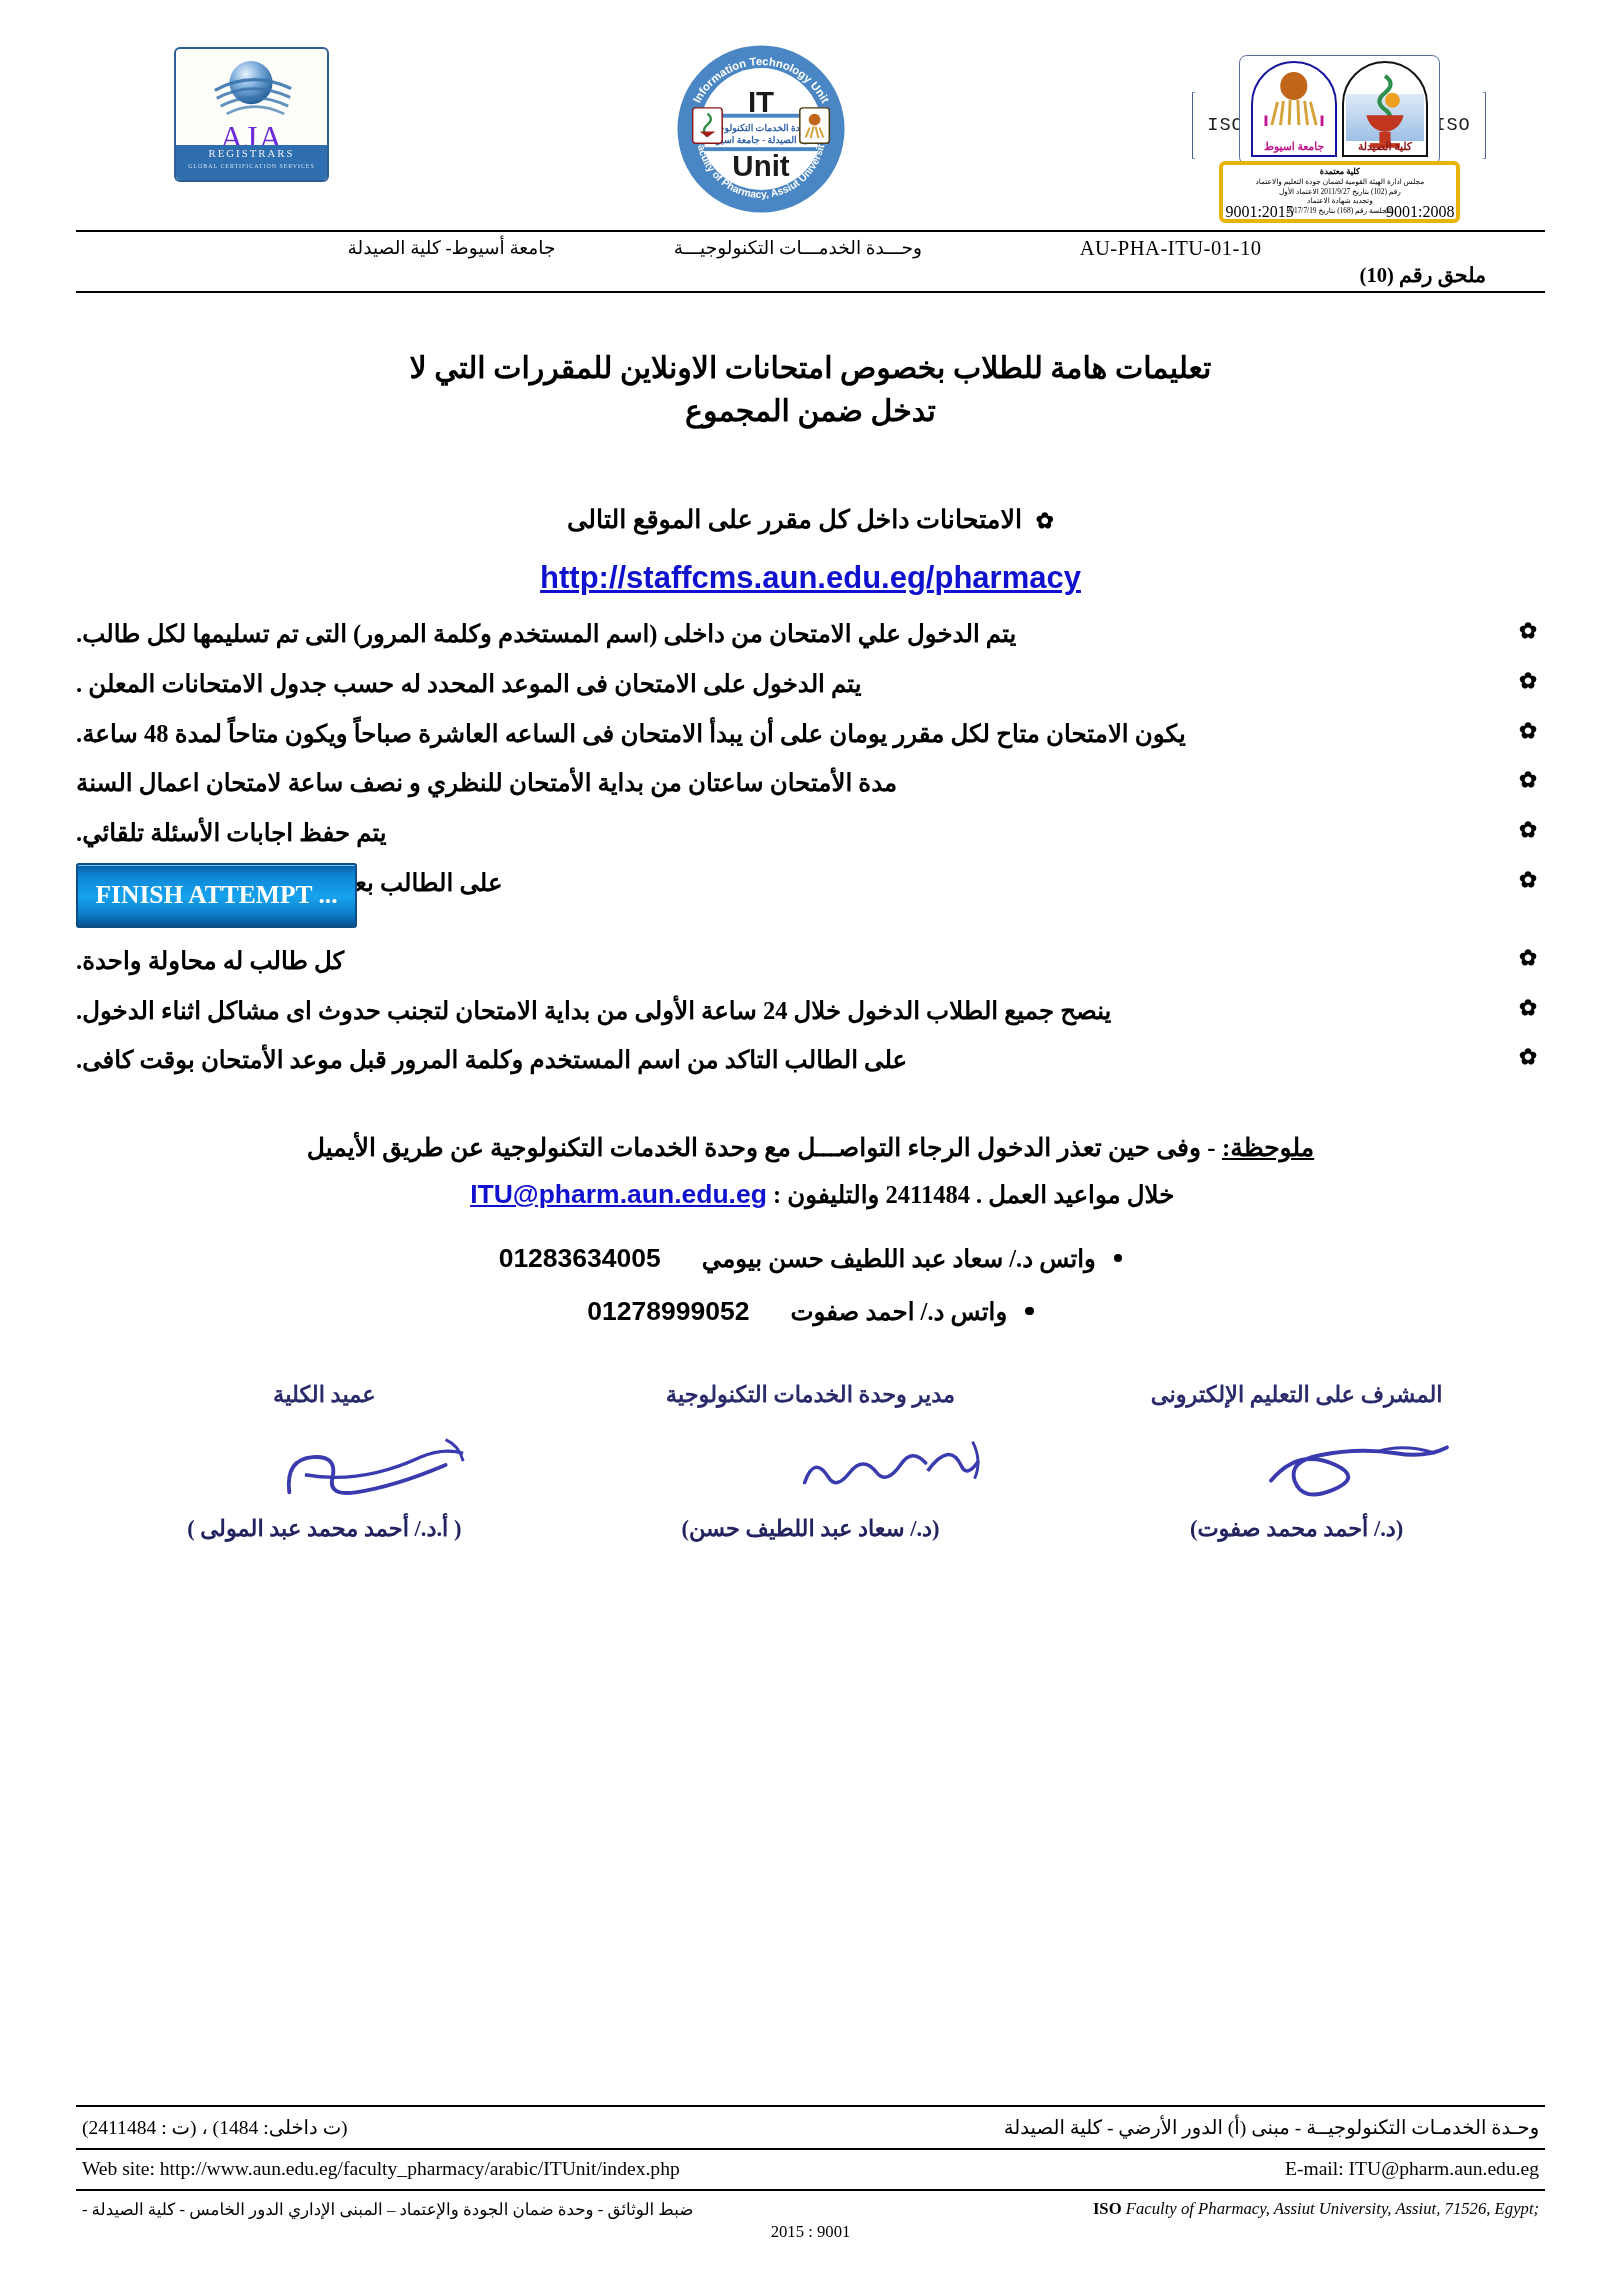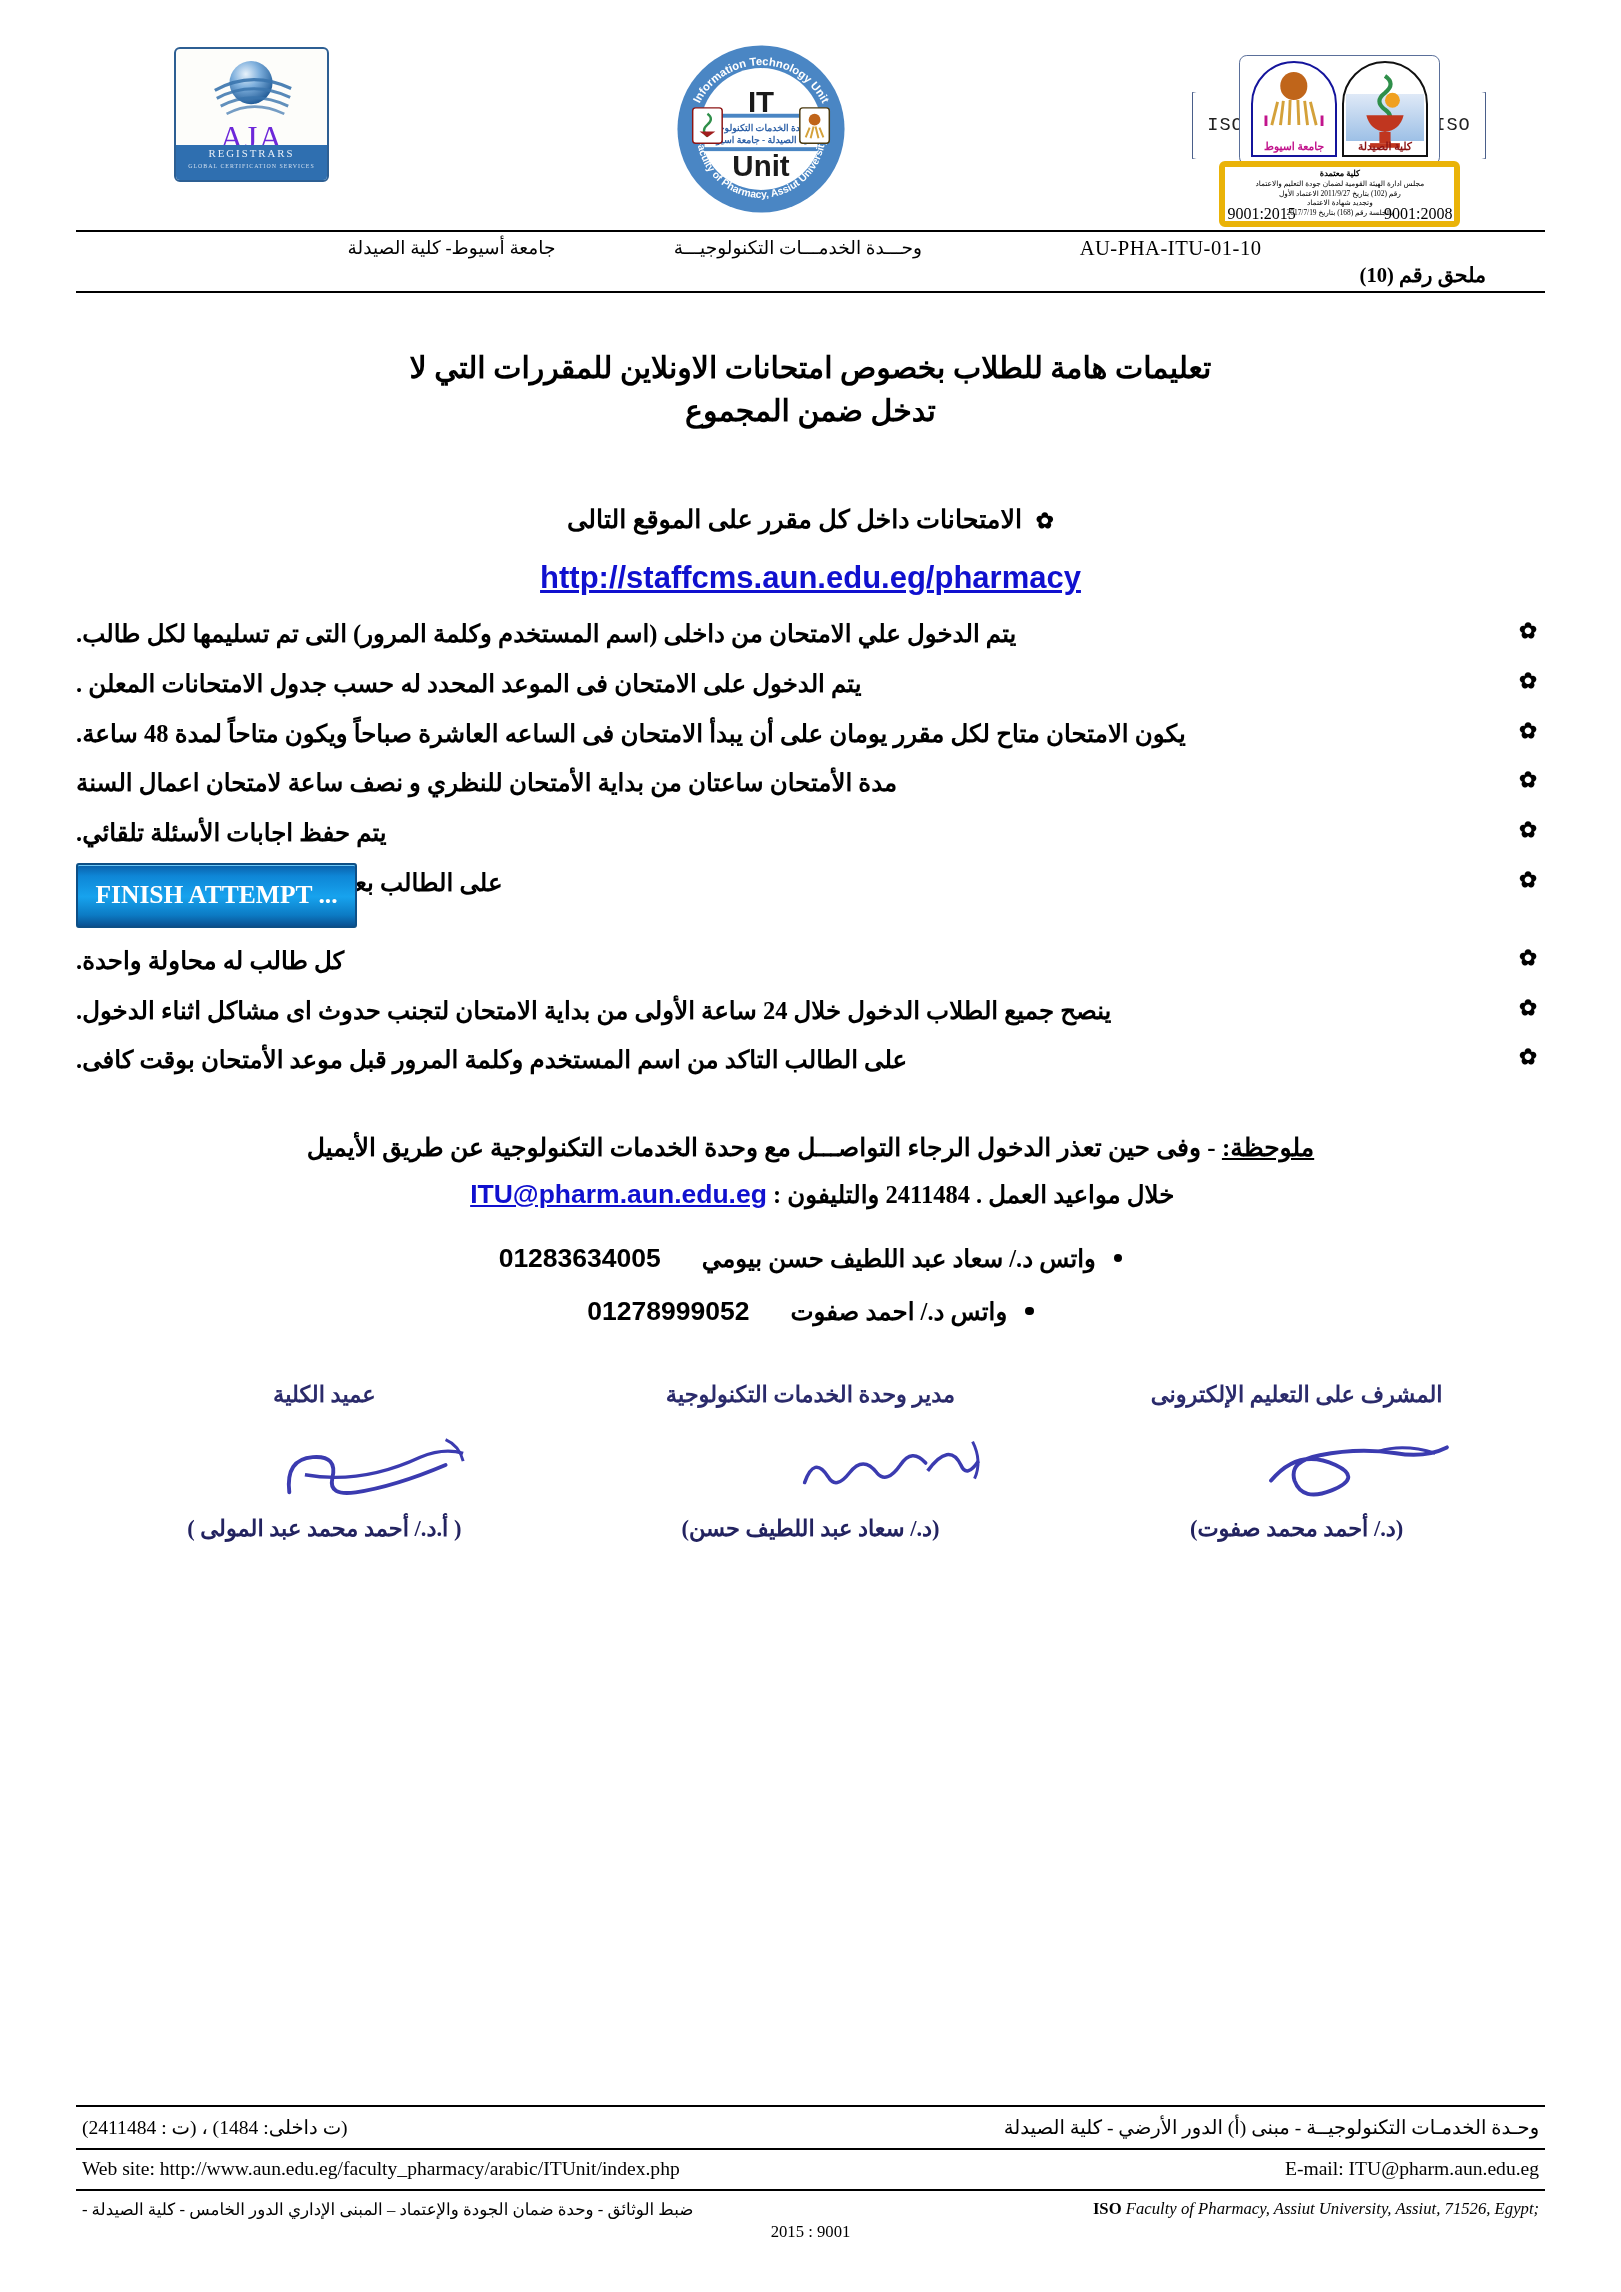--- a/index.html
+++ b/index.html
@@ -156,21 +156,21 @@
     justify-content: center;
     font-family: "Liberation Mono", monospace;
     background: #fff;
   }
   .iso-left-wing { left: 0; clip-path: polygon(0 0, 100% 22%, 100% 78%, 0 100%); }
   .iso-right-wing { right: 0; clip-path: polygon(0 22%, 100% 0, 100% 100%, 0 78%); }
   .iso-caption {
     position: absolute;
     top: 114px; left: 27.4px;
     width: 241px;
-    border: 6px solid #eab308;
+    border: 4px solid #eab308;
     border-radius: 5.9px;
     background: #fff;
     font-family: "Liberation Serif", serif;
     font-size: 7.4px;
     line-height: 9.8px;
     text-align: center;
     padding: 2px 2.9px 2.9px;
     box-sizing: border-box;
     direction: rtl;
   }

